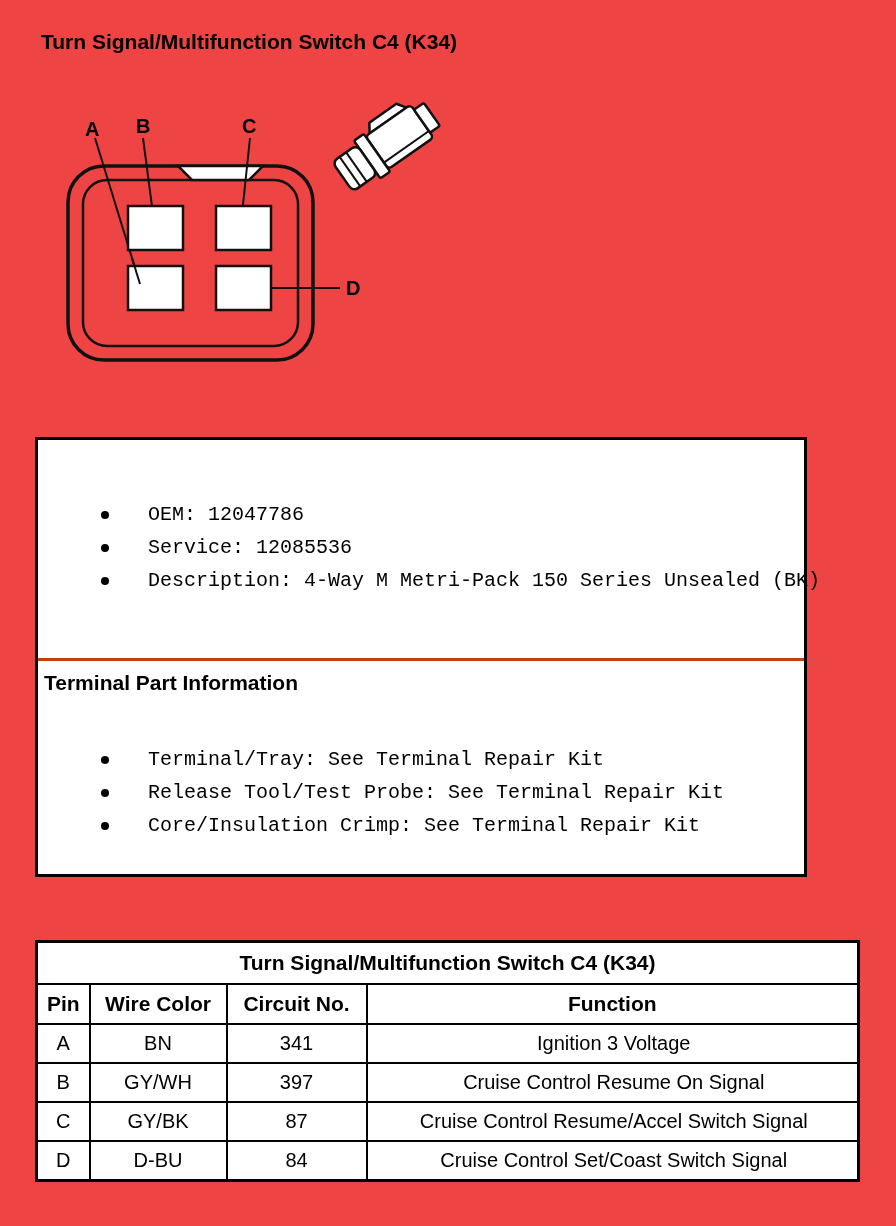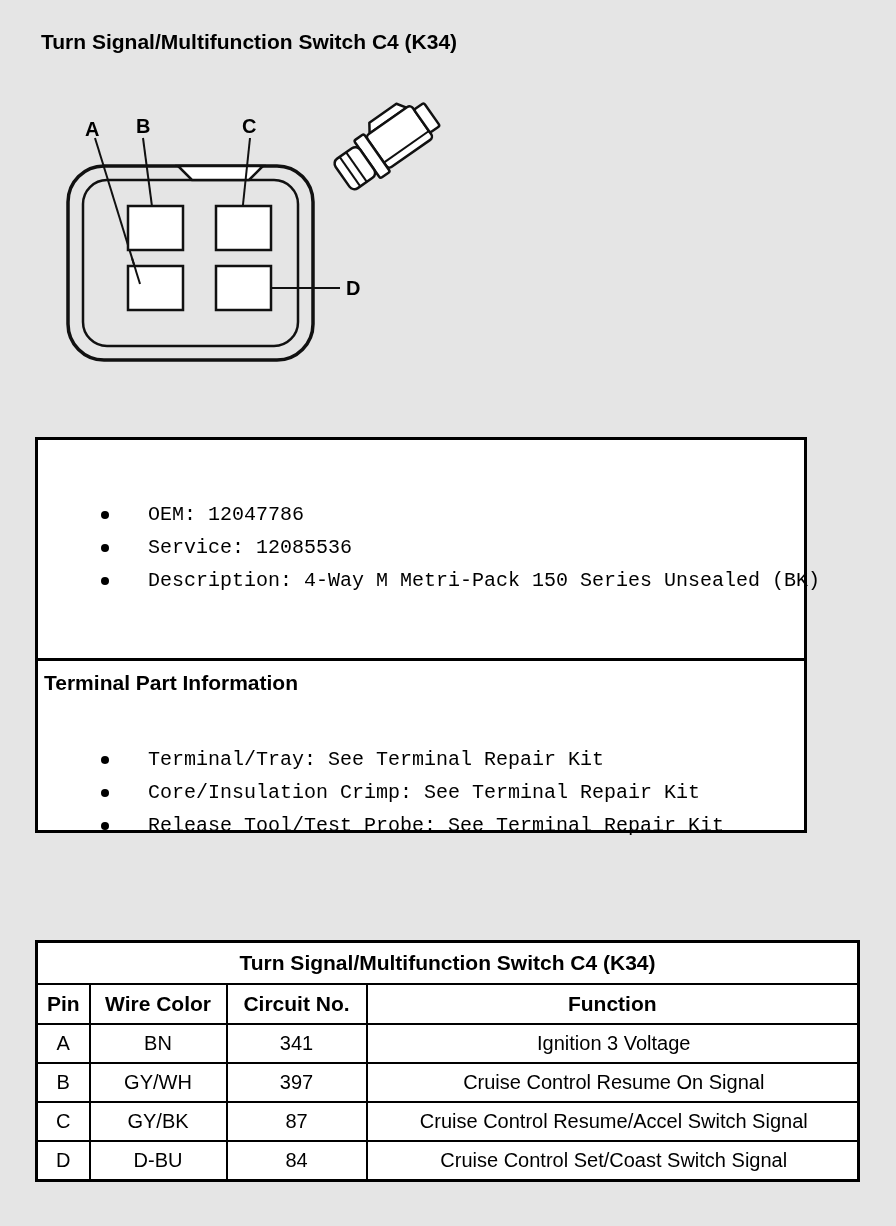--- a/index.html
+++ b/index.html
@@ -6,21 +6,21 @@
   html, body { background: #ffffff; }
   body {
     font-family: "Liberation Sans", sans-serif;
     color: #000;
     -webkit-font-smoothing: antialiased;
   }
   .page {
     position: relative;
     width: 896px;
     height: 1226px;
-    background: #e5e5e5;
+    background: #ef4444;
     overflow: hidden;
     padding-left: 28px;
   }
   .title {
     position: absolute;
     left: 41px;
     top: 30px;
     font-size: 21px;
     font-weight: bold;
     white-space: nowrap;
@@ -43,22 +43,22 @@
     top: 437px;
     width: 772px;
     border: 3px solid #000;
     background: #fff;
   }
   .info-section {
     height: 218px;
     padding: 10px 10px 0 6px;
   }
   .info-section + .info-section {
-    border-top: 3px solid #000000;
-    height: 172px;
+    border-top: 3px solid #c2410c;
+    height: 216px;
   }
   .info-heading {
     font-size: 21px;
     font-weight: bold;
   }
   .info-list {
     list-style: none;
     margin-top: 48px;
   }
   .info-list li {
@@ -177,22 +177,22 @@
         <li>OEM: 12047786</li>
         <li>Service: 12085536</li>
         <li>Description: 4-Way M Metri-Pack 150 Series Unsealed (BK)</li>
       </ul>
     </section>
 
     <section class="info-section">
       <h2 class="info-heading">Terminal Part Information</h2>
       <ul class="info-list">
         <li>Terminal/Tray: See Terminal Repair Kit</li>
+        <li>Release Tool/Test Probe: See Terminal Repair Kit</li>
         <li>Core/Insulation Crimp: See Terminal Repair Kit</li>
-        <li>Release Tool/Test Probe: See Terminal Repair Kit</li>
       </ul>
     </section>
 
   </div>
 
   <table class="pin-table">
     <colgroup>
       <col style="width:53px">
       <col style="width:137px">
       <col style="width:140px">

